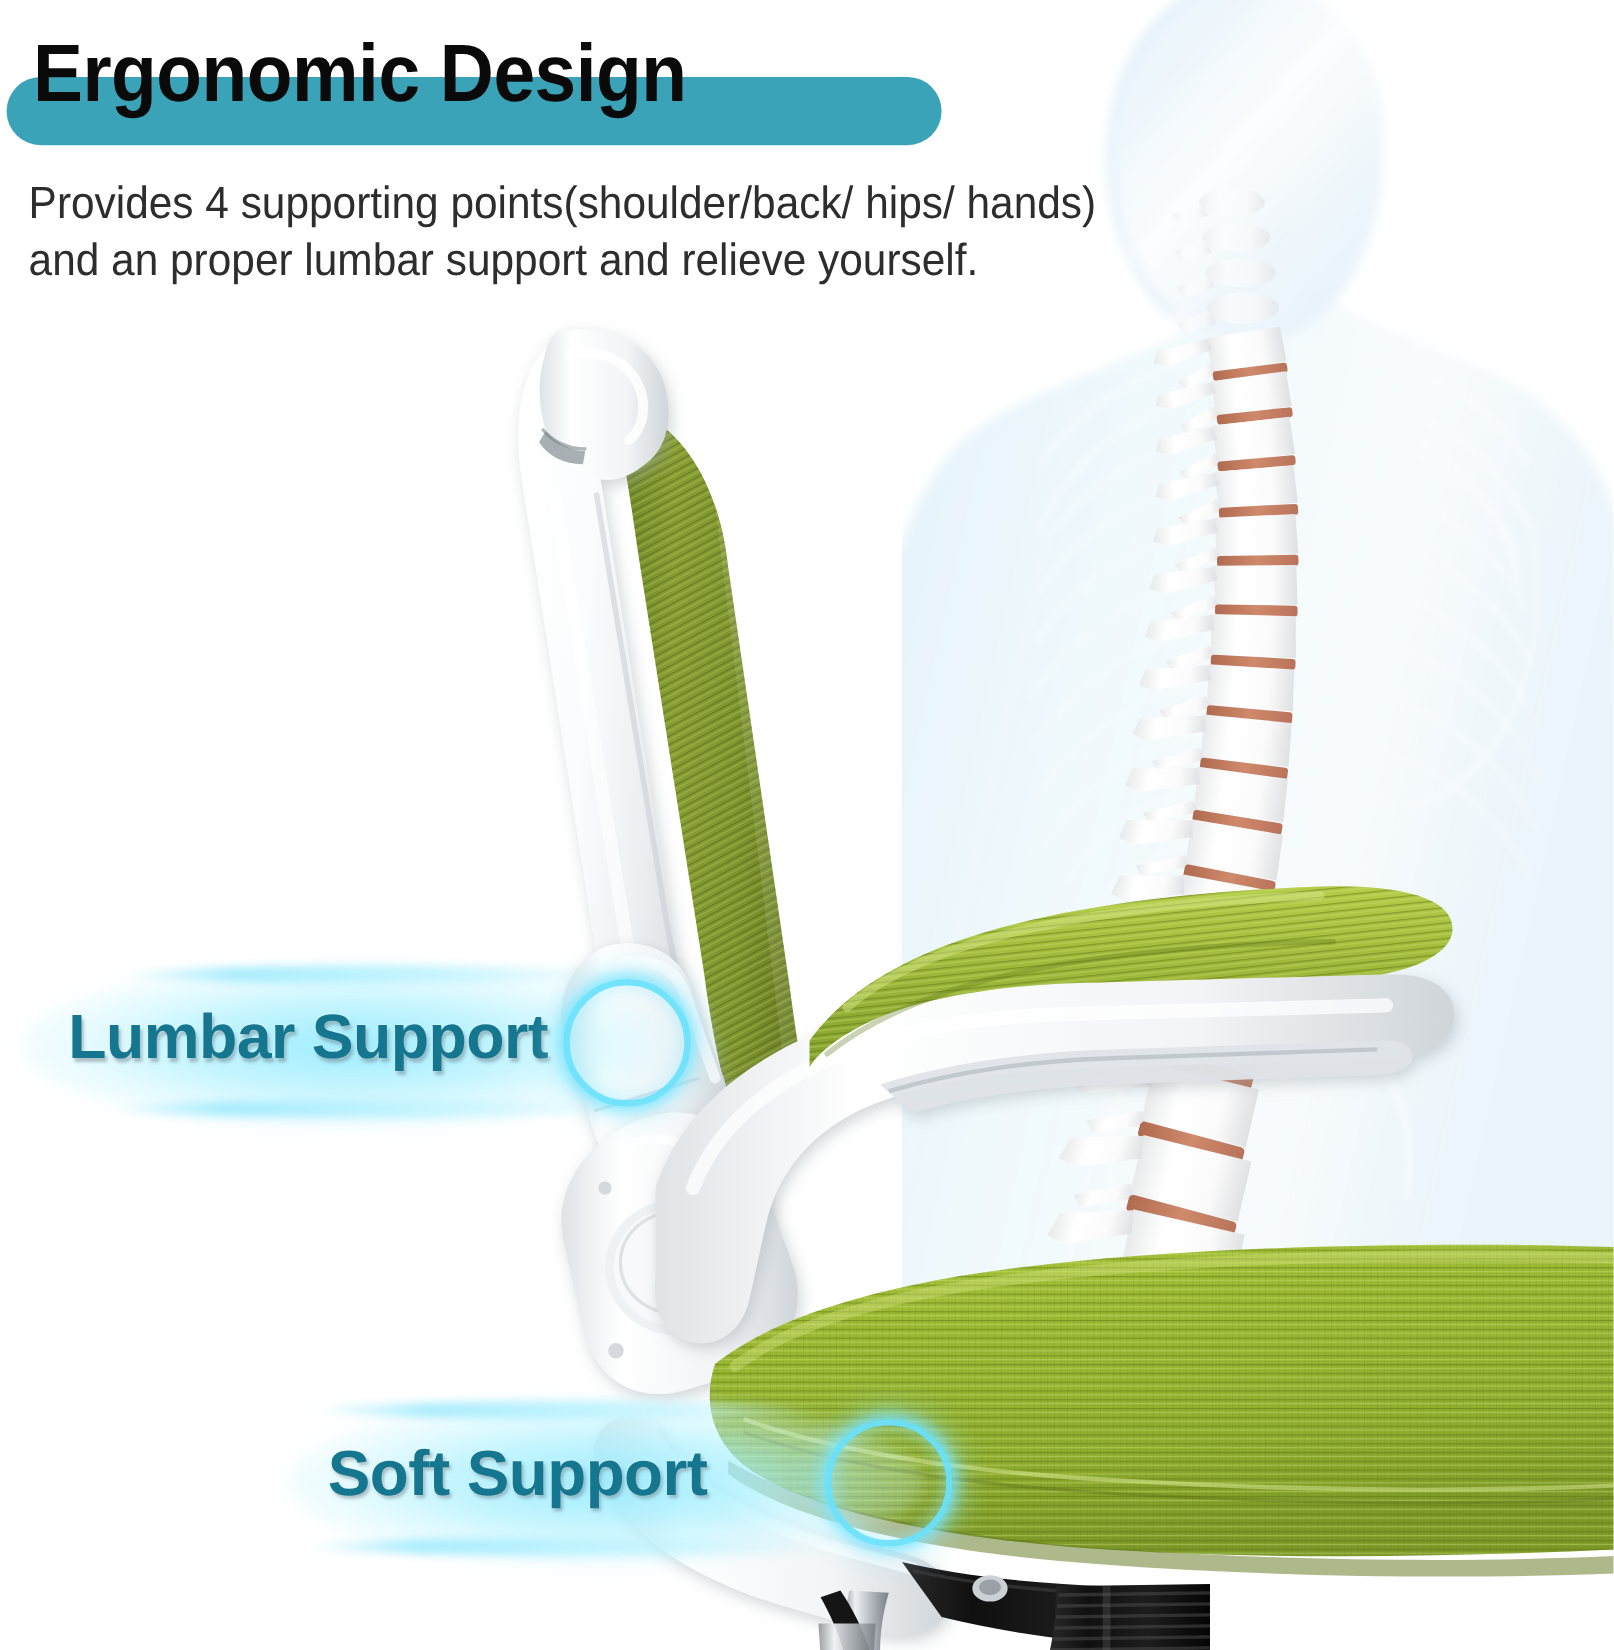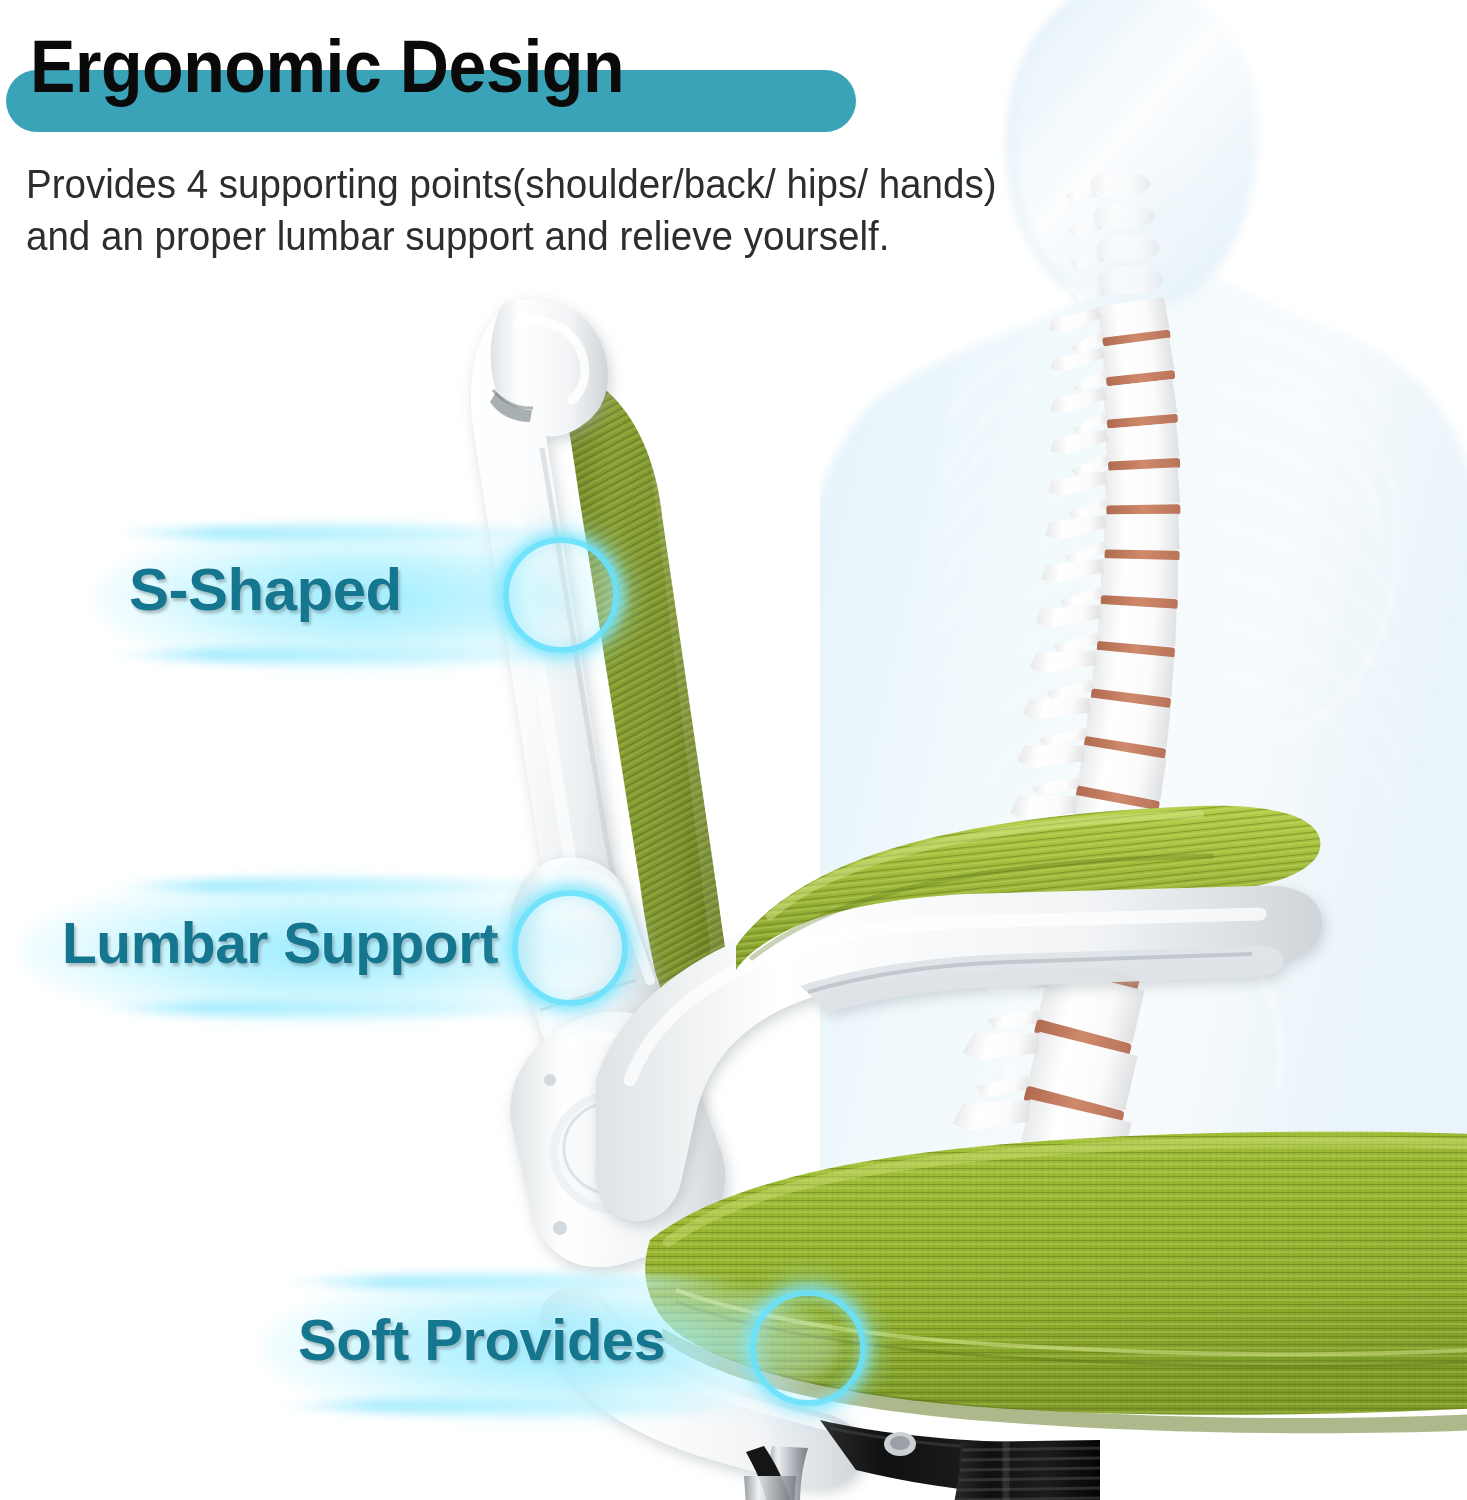--- a/index.html
+++ b/index.html
@@ -510,37 +510,30 @@
     </svg>
   </div>
 
   <div id="header">
     <div id="title-highlight"></div>
     <div id="page-title">Ergonomic Design</div>
     <div id="subtitle">Provides 4 supporting points(shoulder/back/ hips/ hands)
 and an proper lumbar support and relieve yourself.</div>
   </div>
 
-  <div class="callout" id="callout-s-shaped">
-    <div class="glow-bar" style="left:0;top:18px;width:530px;height:150px;"></div>
-    <div class="glow-streak" style="left:18px;top:20px;width:470px;height:16px;"></div>
-    <div class="glow-streak" style="left:14px;top:142px;width:470px;height:16px;"></div>
-    <div class="callout-label" style="left:34px;top:50px;font-size:60px;">S-Shaped</div>
-    <div class="ring" style="left:408px;top:32px;width:104px;height:104px;"></div>
-  </div>
 
   <div class="callout" id="callout-lumbar">
     <div class="glow-bar" style="left:20px;top:14px;width:600px;height:150px;"></div>
     <div class="glow-streak" style="left:110px;top:16px;width:470px;height:16px;"></div>
     <div class="glow-streak" style="left:100px;top:138px;width:470px;height:16px;"></div>
     <div class="callout-label" style="left:34px;top:48px;font-size:57px;margin-left:28px;">Lumbar Support</div>
     <div class="ring" style="left:512px;top:28px;width:104px;height:104px;"></div>
   </div>
 
   <div class="callout" id="callout-cushion">
     <div class="glow-bar" style="left:0;top:14px;width:580px;height:152px;"></div>
     <div class="glow-streak" style="left:20px;top:16px;width:470px;height:16px;"></div>
     <div class="glow-streak" style="left:14px;top:140px;width:470px;height:16px;"></div>
-    <div class="callout-label" style="left:36px;top:48px;font-size:58px;">Soft Provides</div>
+    <div class="callout-label" style="left:36px;top:48px;font-size:58px;">Soft Support</div>
     <div class="ring" style="left:488px;top:32px;width:104px;height:104px;"></div>
   </div>
 
 </div>
 
 </body></html>

